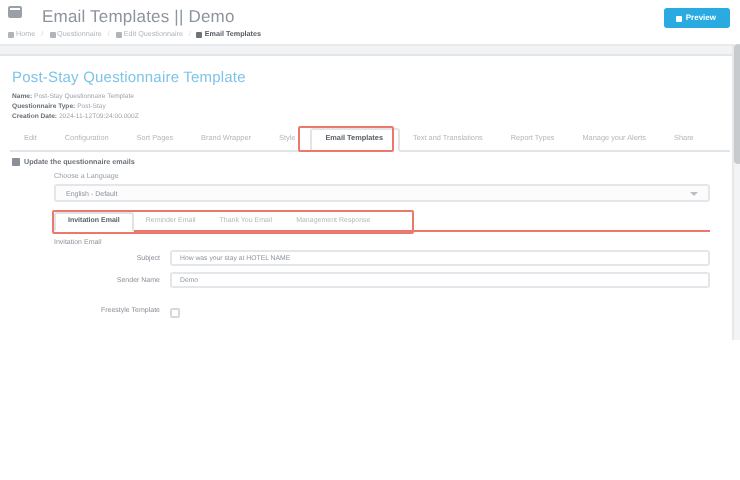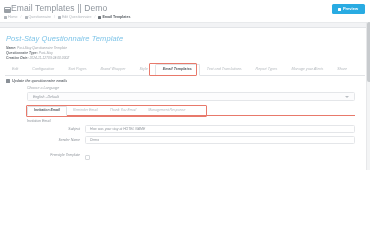--- a/index.html
+++ b/index.html
@@ -12,21 +12,21 @@
   }
   .page { position: relative; width: 370px; height: 170px; background: #fff; }
 
   
   .topbar {
     position: relative;
     height: 22px;
     background: #ffffff;
     padding: 3px 6px 0 4px;
   }
-  .title-row { display: flex; align-items: flex-end; gap: 0; }
+  .title-row { display: flex; align-items: flex-start; gap: 10px; }
   .title-icon { width: 7px; height: 6px; background: #9aa0a6; border-radius: 1px; display: inline-block; position: relative; }
   .title-icon:after { content:""; position:absolute; left:1px; top:1px; width:5px; height:1px; background:#fff; }
   .app-title {
     font-size: 8.5px; color: #8d949c; font-weight: 400;
     letter-spacing: .1px; white-space: nowrap;
   }
   .breadcrumb {
     display: flex; align-items: center; gap: 2px;
     margin-top: 2px; font-size: 3.6px; color: #b0b5bb;
     white-space: nowrap;
@@ -44,21 +44,21 @@
     border: none; border-radius: 1.5px;
     padding: 3px 7px 3px 6px;
     display: flex; align-items: center; gap: 2px;
     cursor: pointer; line-height: 1;
   }
   .preview-btn .ico { width: 3px; height: 3px; background: #fff; display: inline-block; border-radius: .5px; }
 
   .gray-strip { height: 6px; background: #f2f3f5; border-top: 1px solid #e8eaec; border-bottom: 1px solid #e3e5e8; }
 
   
-  .content { padding: 4px 5px 0 5px; font-style: italic; }
+  .content { padding: 4px 5px 0 5px; }
   .page-title {
     font-size: 7.5px; color: #7ec4e8; font-weight: 400;
     letter-spacing: .1px; margin: 2px 0 3px 1px;
   }
   .meta { margin: 0 0 3px 1px; line-height: 1.45; }
   .meta-line { font-size: 3.3px; color: #9fa4aa; white-space: nowrap; }
   .meta-line b { color: #6b7076; font-weight: bold; }
 
   
   .tabbar {

